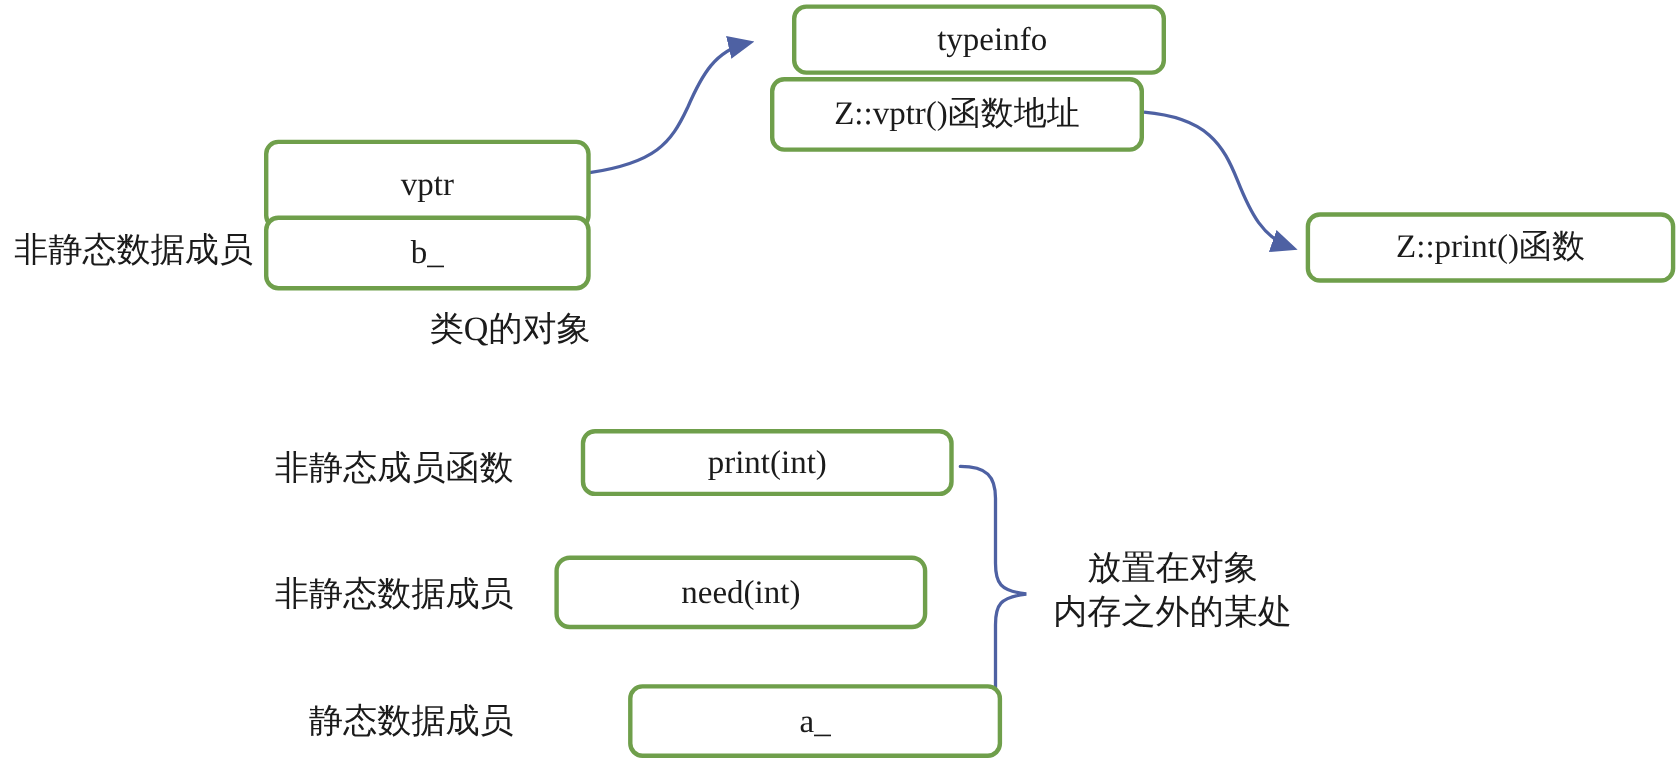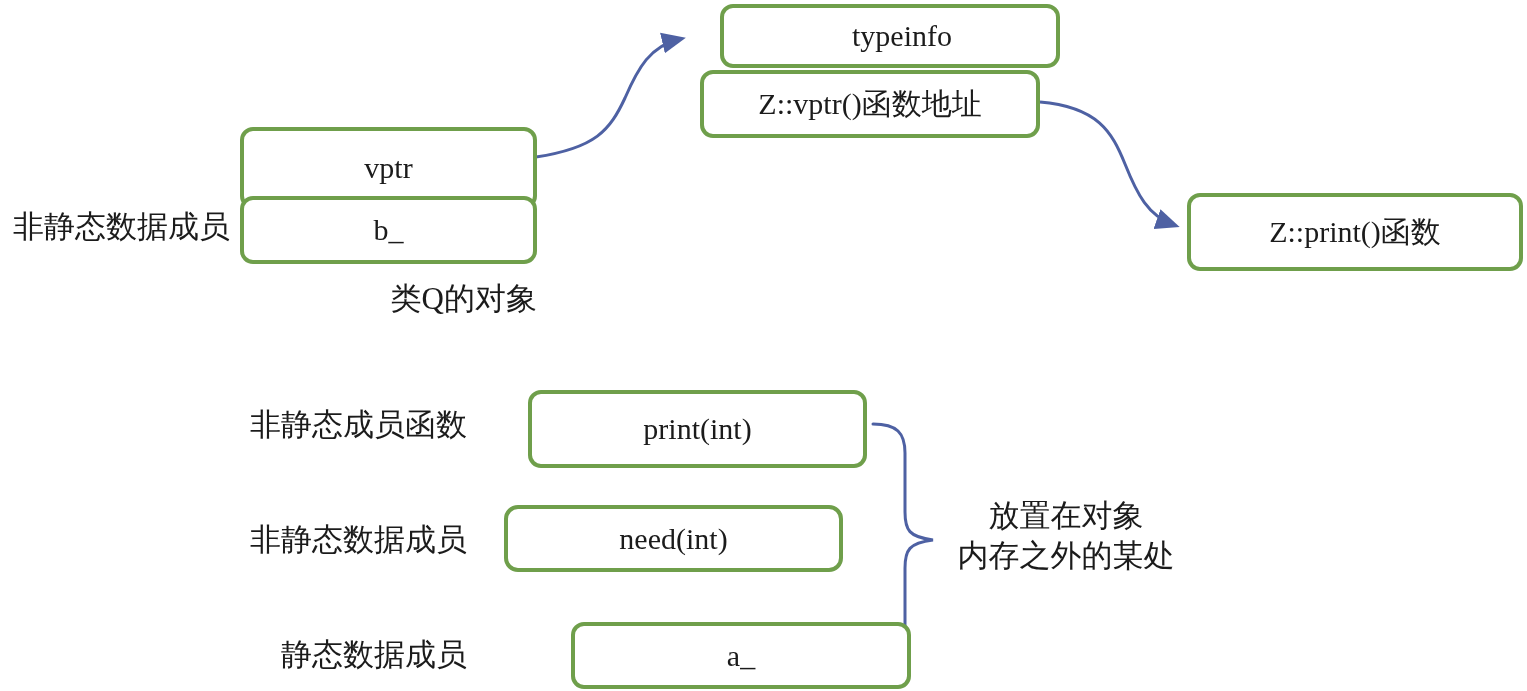--- a/index.html
+++ b/index.html
@@ -63,24 +63,24 @@
   <div class="lbl right-align" style="left:8px; top:210px; width:222px;">非静态数据成员</div>
 
   <div class="box" style="left:240px; top:127px; width:297px; height:82px;">vptr</div>
   <div class="box" style="left:240px; top:196px; width:297px; height:68px;">b_</div>
 
   <div class="caption" style="left:240px; top:278px; width:297px;">类Q的对象</div>
 
   <div class="box" style="left:720px; top:4px; width:340px; height:64px;padding-left:24px;">typeinfo</div>
   <div class="box" style="left:700px; top:70px; width:340px; height:68px;">Z::vptr()函数地址</div>
 
-  <div class="box" style="left:1187px; top:193px; width:336px; height:78px;">Z::print()函数</div>
+  <div class="box" style="left:1187px; top:193px; width:336px; height:64px;">Z::print()函数</div>
 
   <div class="lbl right-align" style="left:227px; top:408px; width:240px;">非静态成员函数</div>
-  <div class="box" style="left:528px; top:390px; width:339px; height:78px;">print(int)</div>
+  <div class="box" style="left:528px; top:390px; width:339px; height:61px;">print(int)</div>
 
   <div class="lbl right-align" style="left:227px; top:523px; width:240px;">非静态数据成员</div>
   <div class="box" style="left:504px; top:505px; width:339px; height:67px;border-radius:14px;">need(int)</div>
 
   <div class="lbl right-align" style="left:227px; top:638px; width:240px;">静态数据成员</div>
   <div class="box" style="left:528px; top:622px; width:340px; height:67px;margin-left:43px;">a_</div>
 
   <div class="lbl center" style="left:930px; top:496px; width:272px; line-height:40px;">
     <span>放置在对象</span><br>
     <span>内存之外的某处</span>

